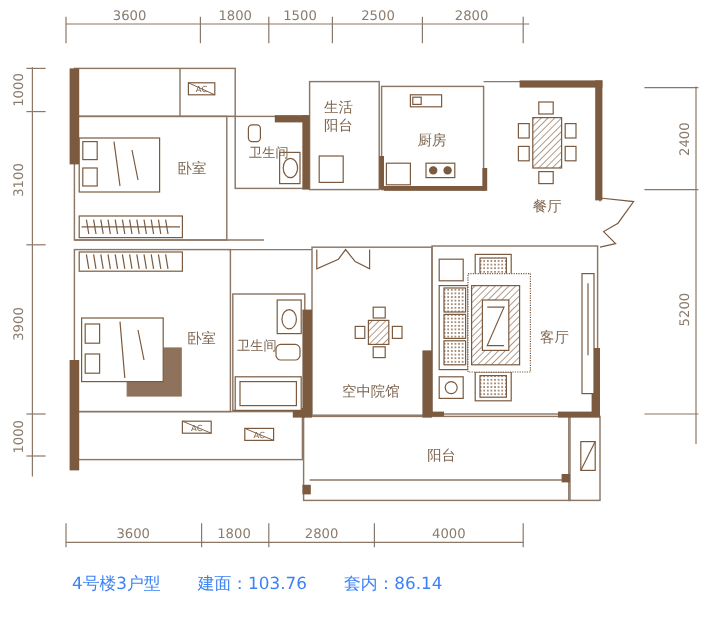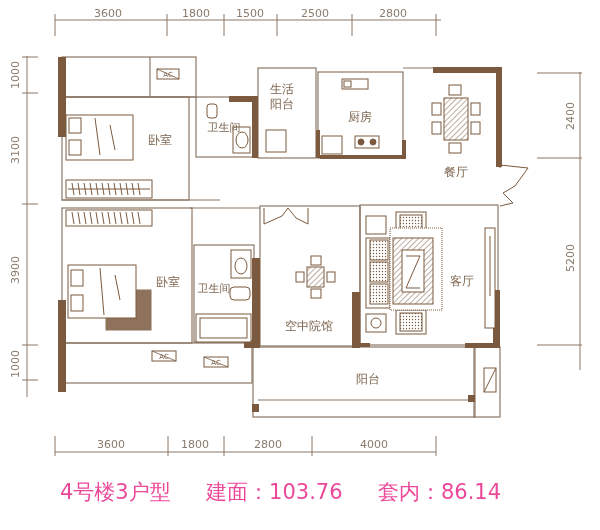--- a/index.html
+++ b/index.html
@@ -1,21 +1,21 @@
 <!DOCTYPE html>
 <html><head>
 <meta charset="utf-8">
 <style>
   html, body { margin: 0; padding: 0; background: #ffffff; }
   body { width: 600px; height: 530px; position: relative; overflow: hidden; font-family: "DejaVu Sans", sans-serif; }
   #plan { position: absolute; left: 0; top: 0; width: 600px; height: 530px; }
   .dim { font-family: "DejaVu Sans", sans-serif; font-size: 11px; fill: #8a7b6c; }
   .room { font-family: "DejaVu Sans", sans-serif; font-size: 12px; fill: #7d6550; }
   .ac { font-family: "DejaVu Sans", sans-serif; font-size: 7px; fill: #7d6550; }
-  #caption { position: absolute; left: 60px; top: 478px; width: 500px; font-family: "DejaVu Sans", sans-serif; font-size: 21px; color: #ec4899; white-space: nowrap; letter-spacing: 0px; }
+  #caption { position: absolute; left: 60px; top: 478px; width: 500px; font-family: "DejaVu Sans", sans-serif; font-size: 14px; color: #3b82f6; white-space: nowrap; letter-spacing: 0px; }
   #caption span { display: inline-block; }
   .gap { width: 22px; }
 </style>
 </head>
 <body>
 
 <svg id="plan" viewBox="0 0 600 530" xmlns="http://www.w3.org/2000/svg">
   <defs>
     <pattern id="hatch" width="4" height="4" patternUnits="userSpaceOnUse" patternTransform="rotate(45)">
       <line x1="0" y1="0" x2="0" y2="4" stroke="#7b5a3f" stroke-width="1"></line>

